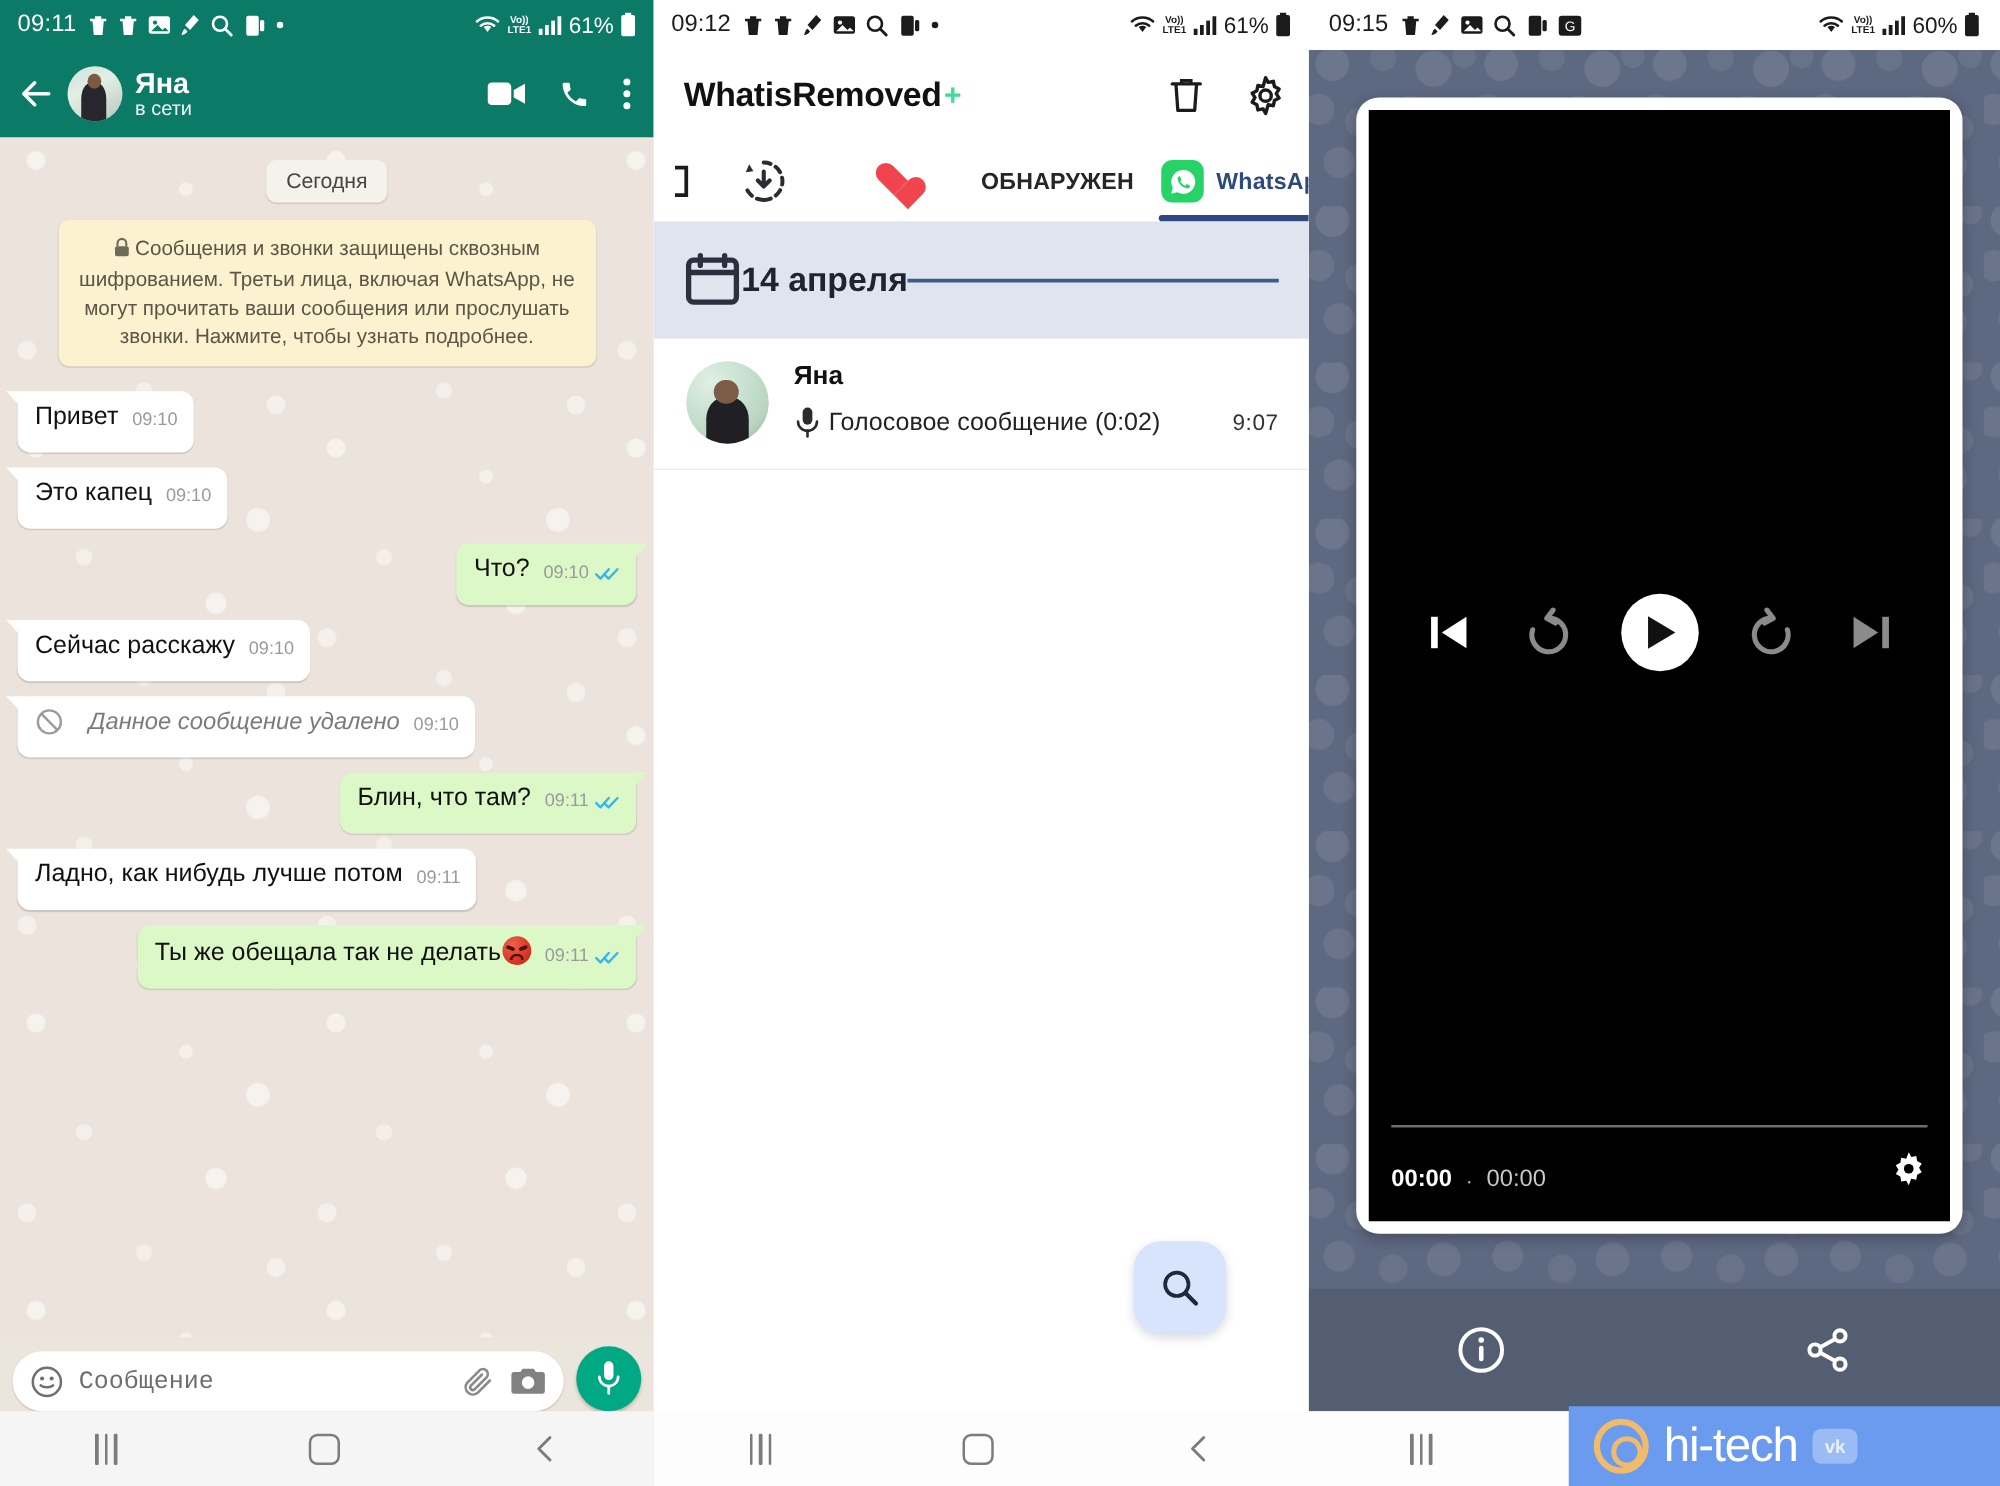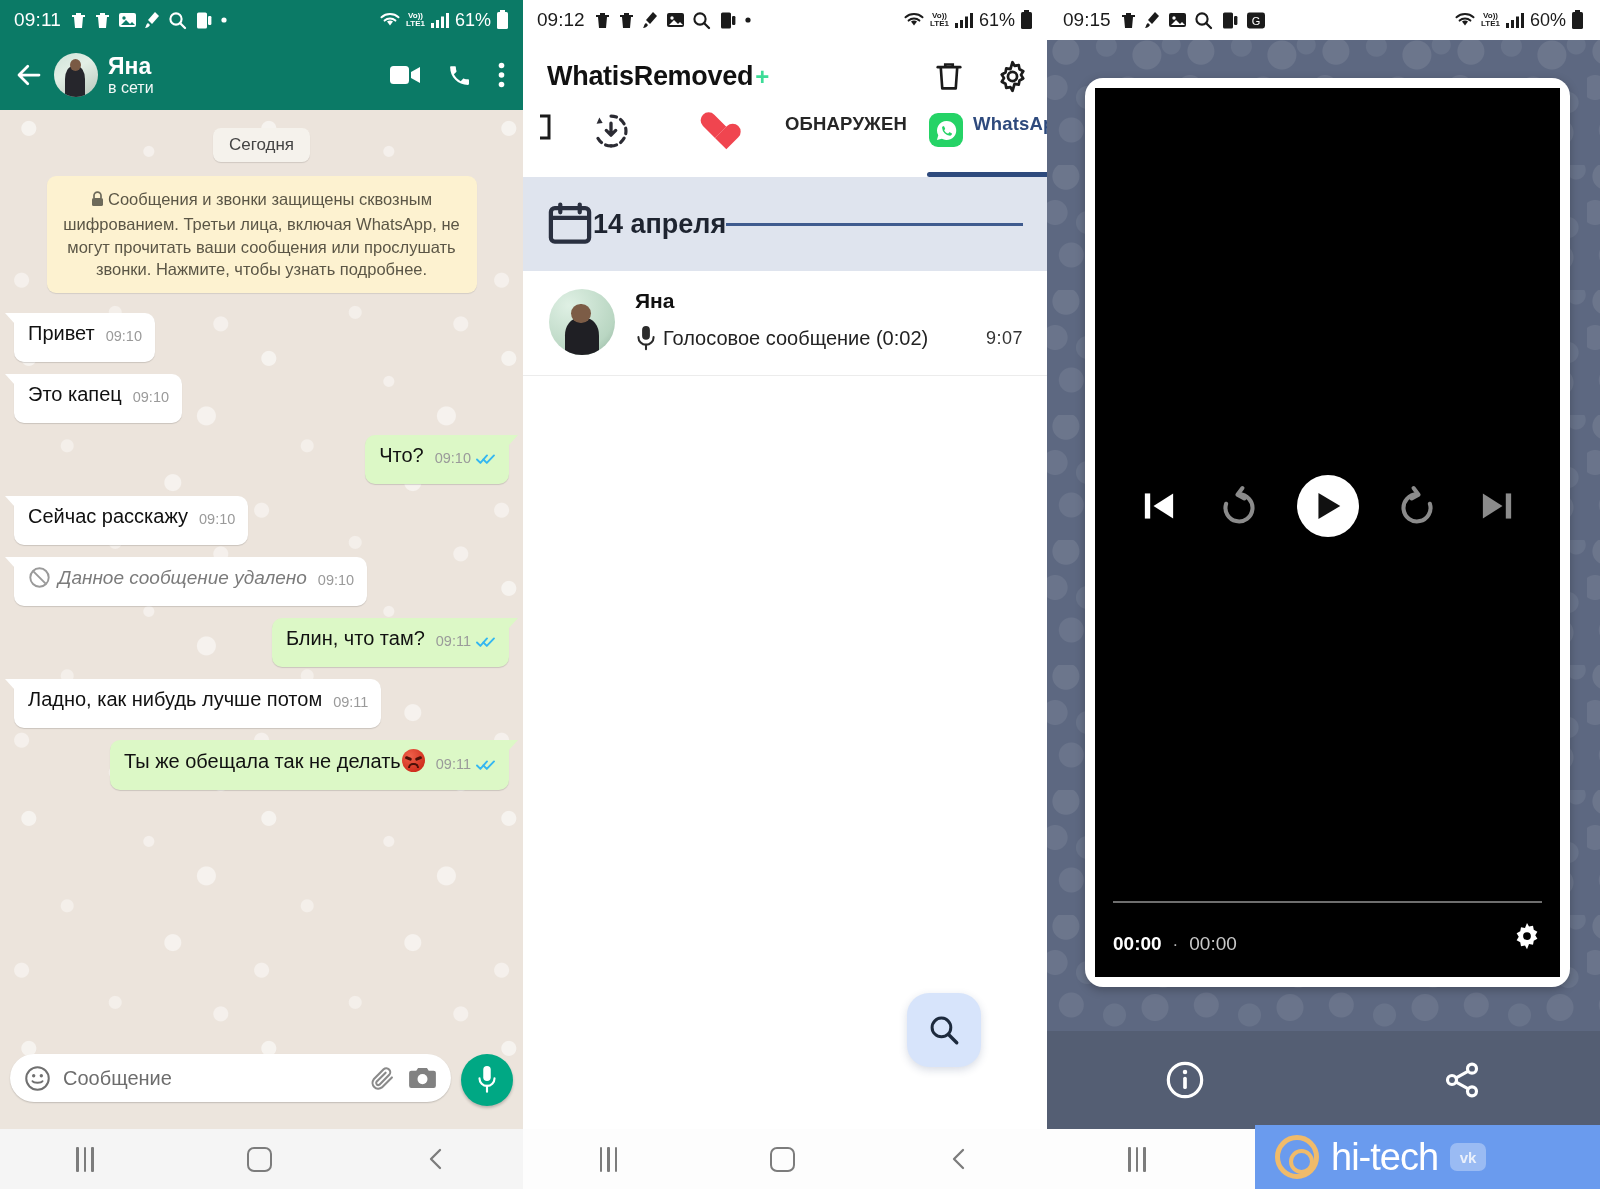--- a/index.html
+++ b/index.html
@@ -86,40 +86,40 @@
     content:""; position: absolute; left: -9px; top: 0;
     border-width: 0 10px 11px 0; border-style: solid;
     border-color: transparent #ffffff transparent transparent;
   }
   .bubble.out::after {
     content:""; position: absolute; right: -9px; top: 0;
     border-width: 0 0 11px 10px; border-style: solid;
     border-color: transparent transparent transparent #dcf8c6;
   }
   .btext { font-size: 20px; color: #111; line-height: 1.15; white-space: nowrap; }
-  .btext.deleted { font-style: italic; color: #7b7b7b; font-size: 19px; display:flex; align-items:center; gap:7px; }
+  .btext.deleted { font-style: italic; color: #7b7b7b; font-size: 19px; display:flex; align-items:center; gap:20px; }
   .bmeta { display: flex; align-items: center; gap: 5px; flex: 0 0 auto; padding-bottom: 1px; }
   .btime { font-size: 14.5px; color: #9a9a9a; white-space: nowrap; }
   .ticks { display: block; }
   .emoji-ang {
     display:inline-block; width: 23px; height: 23px; border-radius: 50%;
     background: radial-gradient(circle at 35% 30%, #f0604a, #cf2e1d 75%);
     vertical-align: -4px; position: relative; margin-left: 1px;
   }
   .emoji-ang::before, .emoji-ang::after {
     content:""; position:absolute; top: 8px; width: 7px; height: 2.5px; background:#4b1008; border-radius: 2px;
   }
   .emoji-ang::before { left: 3px; transform: rotate(22deg); }
   .emoji-ang::after  { right: 3px; transform: rotate(-22deg); }
   .emoji-mouth { position:absolute; left:6px; bottom:4px; width:11px; height:5px;
     border:2px solid #4b1008; border-top:none; border-radius: 0 0 9px 9px; transform: rotate(180deg); }
 
   .p1-input {
-    position: absolute; left: 0; right: 0; bottom: 76px; height: 59px;
-    display: flex; align-items: flex-start; padding: 0 10px; gap: 10px;
+    position: absolute; left: 0; right: 0; bottom: 60px; height: 59px;
+    display: flex; align-items: flex-end; padding: 0 10px; gap: 10px; font-family: Liberation Mono, monospace;
   }
   .input-pill {
     flex: 1; height: 48px; background: #fff; border-radius: 26px;
     display: flex; align-items: center; padding: 0 14px; gap: 12px;
     box-shadow: 0 1px 1.5px rgba(0,0,0,.18);
   }
   .placeholder { flex: 1; font-size: 20px; color: #6d6d6d; }
   .mic-fab {
     width: 52px; height: 52px; border-radius: 50%; background: #00a884;
     display: flex; align-items: center; justify-content: center; flex: 0 0 auto;
@@ -145,21 +145,21 @@
     height: 73px; display: flex; align-items: center; padding: 0 18px 0 24px; background:#fff;
   }
   .p2-title { font-size: 27px; font-weight: 700; color: #111; letter-spacing: -.3px; }
   .plus-badge { color: #3ddc97; font-size: 24px; font-weight: 700; margin-left: 2px; vertical-align: 6px; }
   .p2-hdr-actions { margin-left: auto; display: flex; align-items: center; gap: 32px; }
 
   .p2-tabs {
     height: 64px; display: flex; align-items: center; background: #fff;
     padding-left: 8px; position: relative;
   }
-  .tab { display: flex; justify-content: center; gap: 10px;
+  .tab { display: flex; align-items: center; justify-content: center; gap: 10px;
          height: 64px; position: relative; flex: 0 0 auto; }
   .tab.t-edge   { width: 30px; }
   .tab.t-restore{ width: 110px; }
   .tab.t-fav    { width: 100px; }
   .tab.t-detect { width: 150px; }
   .tab.t-wa     { padding: 0 10px 0 8px; }
   .tab-label { font-size: 18.5px; font-weight: 700; color: #262626; letter-spacing: .2px; }
   .tab.active .tab-label { color: #2e4a7d; font-weight: 700; }
   .tab.active::after {
     content:""; position:absolute; left:6px; right:0; bottom:0; height:5px;

